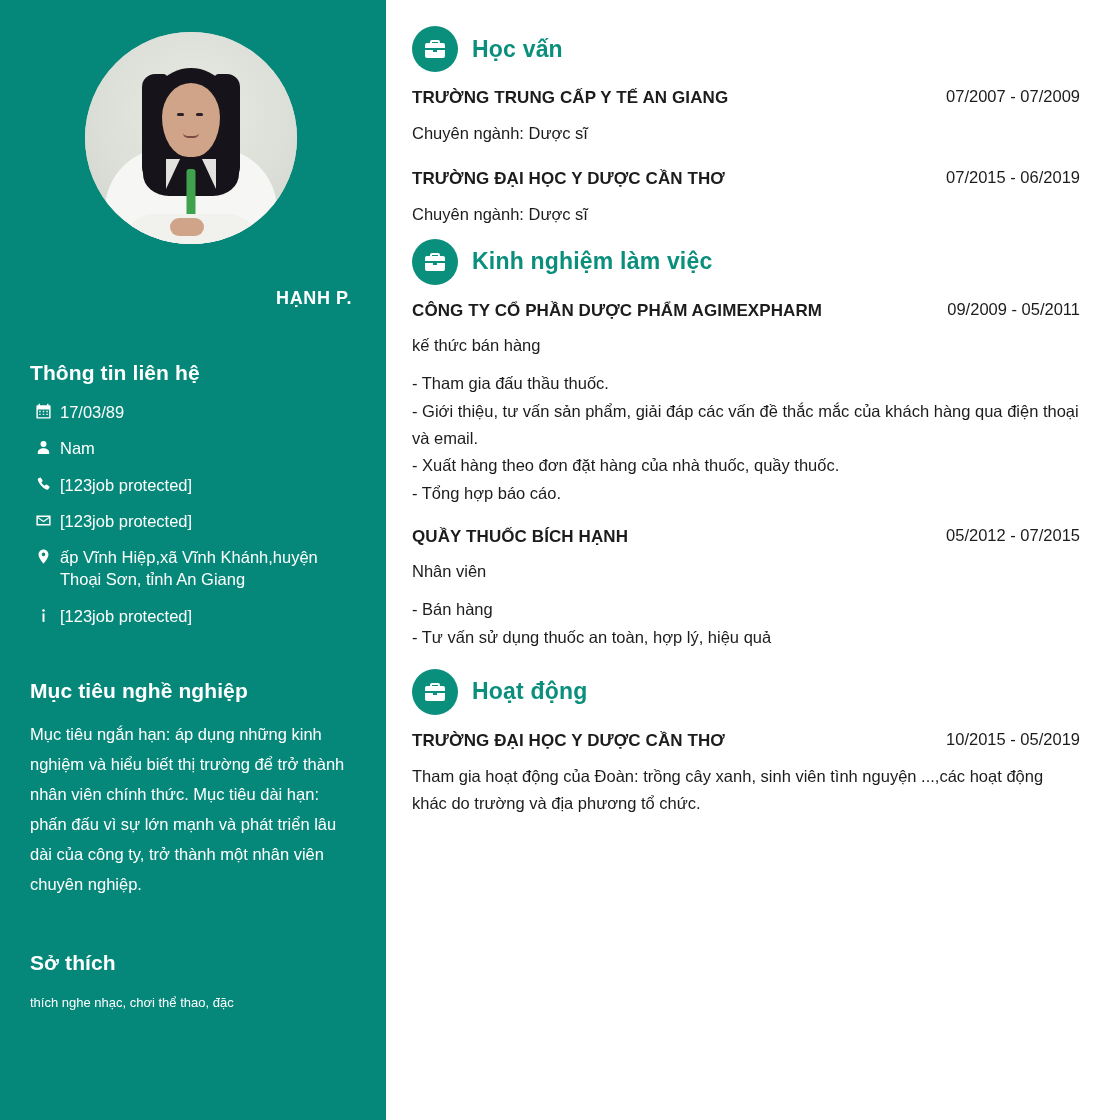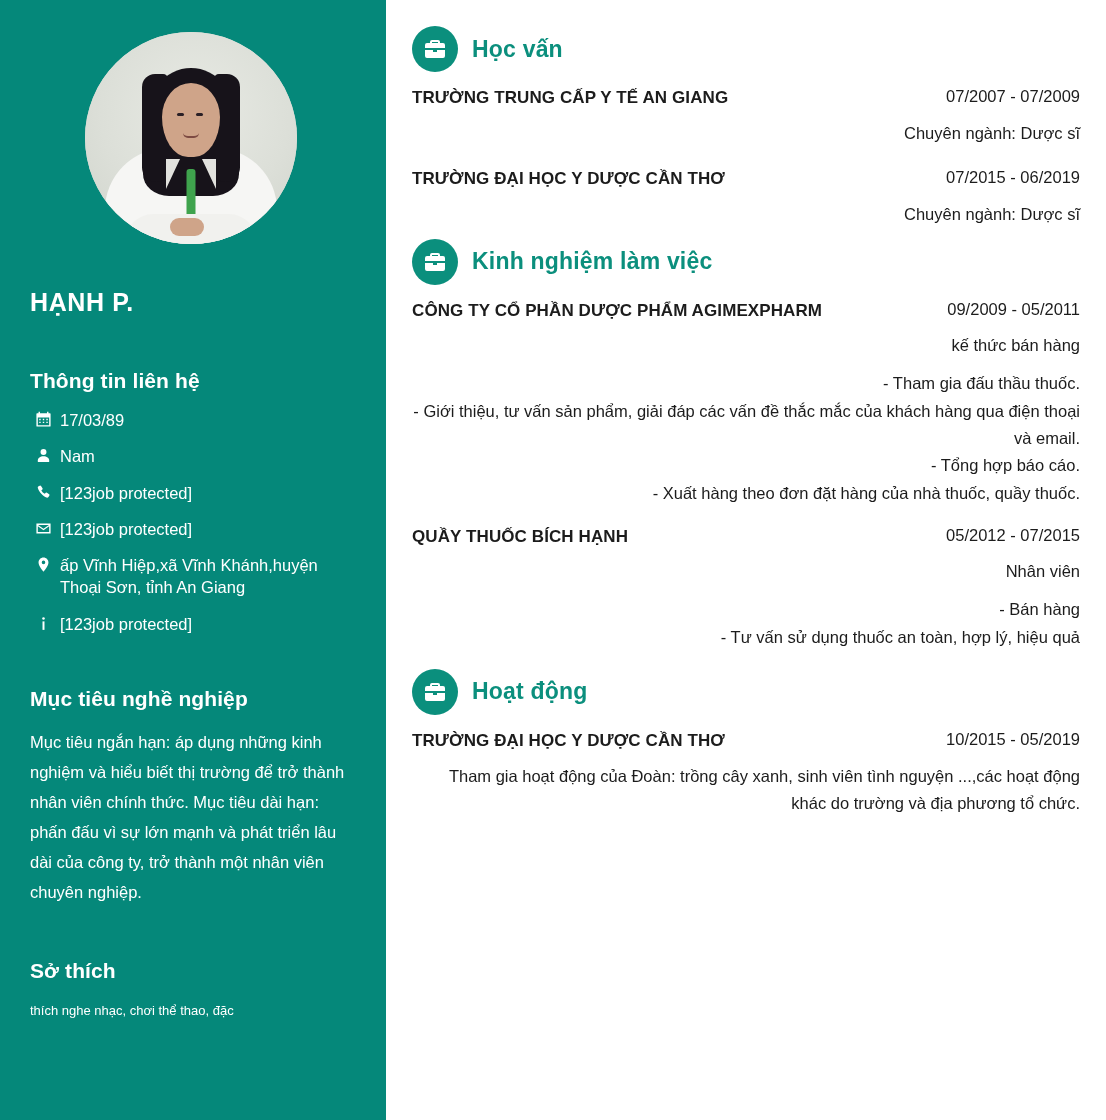--- a/index.html
+++ b/index.html
@@ -128,22 +128,22 @@
   .av-hand {
     position: absolute;
     left: 48%; bottom: 4%;
     transform: translateX(-50%);
     width: 34px; height: 18px;
     background: #cfa489;
     border-radius: 12px;
   }
 
   .cv-name {
-    text-align: left;
-    font-size: 25px;
+    text-align: right;
+    font-size: 18px;
     font-weight: bold;
     letter-spacing: 0.6px;
     margin-top: 44px;
   }
 
   .side-heading {
     font-size: 21px;
     font-weight: bold;
     margin-top: 52px;
     margin-bottom: 16px;
@@ -206,21 +206,21 @@
     align-items: center;
     justify-content: center;
   }
   .section-title {
     color: #0b8f7d;
     font-size: 23px;
     font-weight: bold;
     letter-spacing: 0.2px;
   }
 
-  .entry { margin-bottom: 6px; text-align: right; }
+  .entry { margin-bottom: 6px; }
 
   .entry-head {
     display: flex;
     align-items: flex-start;
     justify-content: space-between;
     gap: 18px;
     margin-bottom: 10px;
   }
   .entry-title {
     font-size: 17px;
@@ -395,22 +395,22 @@
 
       <div class="entry">
         <div class="entry-head">
           <span class="entry-title">CÔNG TY CỔ PHẦN DƯỢC PHẨM AGIMEXPHARM</span>
           <span class="entry-date">09/2009 - 05/2011</span>
         </div>
         <div class="entry-role">kế thức bán hàng</div>
         <div class="entry-desc">
           <div>- Tham gia đấu thầu thuốc.</div>
           <div>- Giới thiệu, tư vấn sản phẩm, giải đáp các vấn đề thắc mắc của khách hàng qua điện thoại và email.</div>
+          <div>- Xuất hàng theo đơn đặt hàng của nhà thuốc, quầy thuốc.</div>
           <div>- Tổng hợp báo cáo.</div>
-          <div>- Xuất hàng theo đơn đặt hàng của nhà thuốc, quầy thuốc.</div>
         </div>
       </div>
 
       <div class="entry">
         <div class="entry-head">
           <span class="entry-title">QUẦY THUỐC BÍCH HẠNH</span>
           <span class="entry-date">05/2012 - 07/2015</span>
         </div>
         <div class="entry-role">Nhân viên</div>
         <div class="entry-desc">

